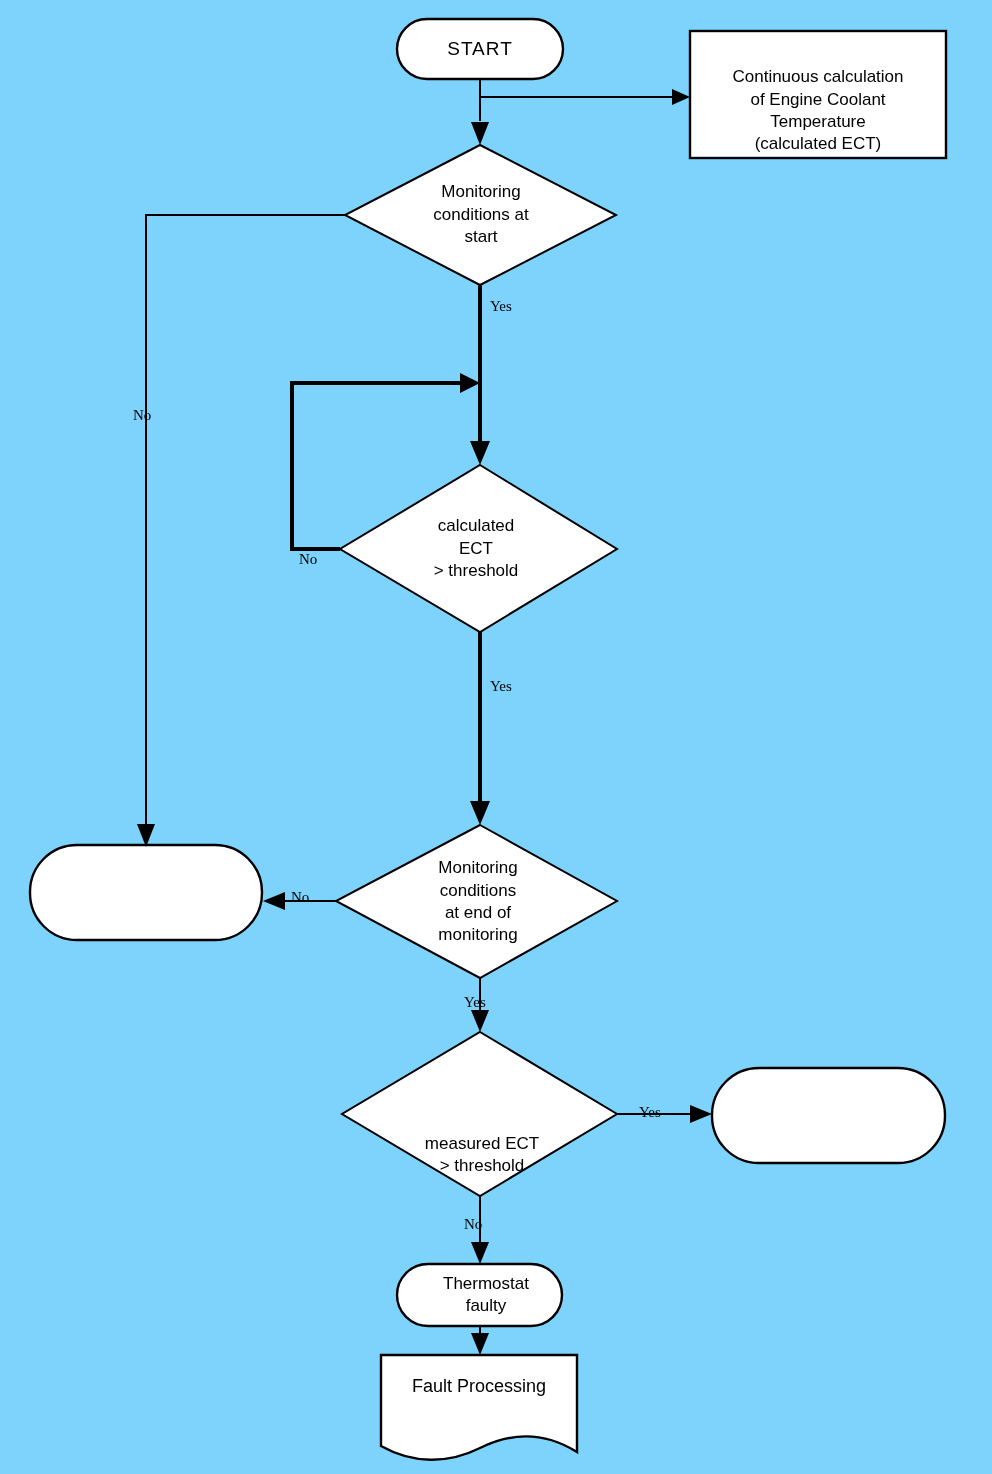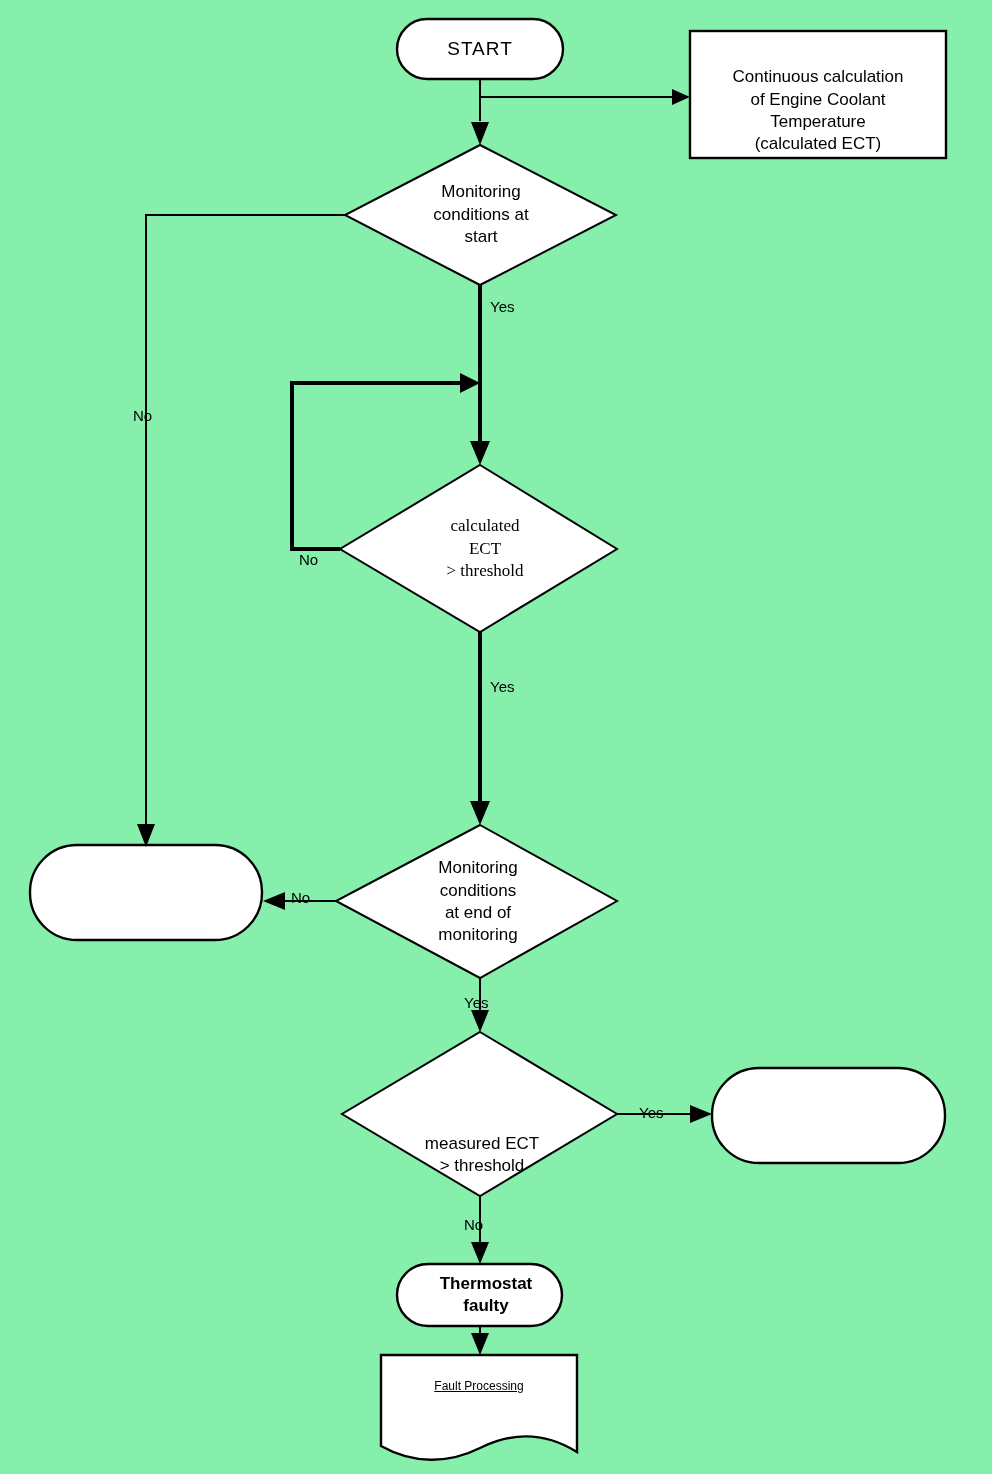--- a/index.html
+++ b/index.html
@@ -9,21 +9,21 @@
     background: #ffffff;
   }
   body {
     font-family: "Liberation Sans", sans-serif;
     color: #000000;
   }
   #canvas {
     position: relative;
     width: 992px;
     height: 1474px;
-    background: #86efac;
+    background: #7dd3fc;
     overflow: hidden;
   }
   #flow-svg {
     position: absolute;
     left: 0;
     top: 0;
     width: 992px;
     height: 1474px;
   }
   .node-shape {
@@ -58,36 +58,36 @@
     line-height: 1.32;
     color: #000000;
     white-space: pre-line;
     display: flex;
     align-items: center;
     justify-content: center;
     pointer-events: none;
   }
   .edge-label {
     position: absolute;
-    font-family: Liberation Sans, sans-serif;
+    font-family: Liberation Serif, serif;
     font-size: 15px;
     line-height: 1;
     color: #000000;
     white-space: nowrap;
   }
   .lbl-start   { left: 397px; top: 19px;   width: 166px; height: 60px; font-size: 19px; letter-spacing: 1px; }
   .lbl-proc    { left: 691px; top: 32px;   width: 254px; height: 126px; margin-top: 16px; }
   .lbl-d1      { left: 375px; top: 145px;  width: 212px; height: 140px; }
-  .lbl-d2      { left: 385px; top: 466px;  width: 200px; height: 166px; font-family: Liberation Serif, serif; }
+  .lbl-d2      { left: 376px; top: 466px;  width: 200px; height: 166px; }
   .lbl-d3      { left: 378px; top: 826px;  width: 200px; height: 152px; }
   .lbl-d4      { left: 382px; top: 1074px; width: 200px; height: 162px; }
   .lbl-diag    { left: 31px;  top: 846px;  width: 230px; height: 94px; }
   .lbl-ok      { left: 713px; top: 1069px; width: 231px; height: 94px; }
-  .lbl-faulty  { left: 399px; top: 1265px; width: 174px; height: 60px; font-weight: bold; }
-  .lbl-fault   { left: 381px; top: 1356px; width: 196px; height: 62px; font-size: 12px; text-decoration: underline; }
+  .lbl-faulty  { left: 399px; top: 1265px; width: 174px; height: 60px; }
+  .lbl-fault   { left: 381px; top: 1356px; width: 196px; height: 62px; font-size: 18px; }
 </style>
 </head>
 <body>
 
 <div id="canvas">
 
   <svg id="flow-svg" viewBox="0 0 992 1474" xmlns="http://www.w3.org/2000/svg">
 
     <rect class="node-shape-thick" x="397" y="19" width="166" height="60" rx="30" ry="30"></rect>
 

